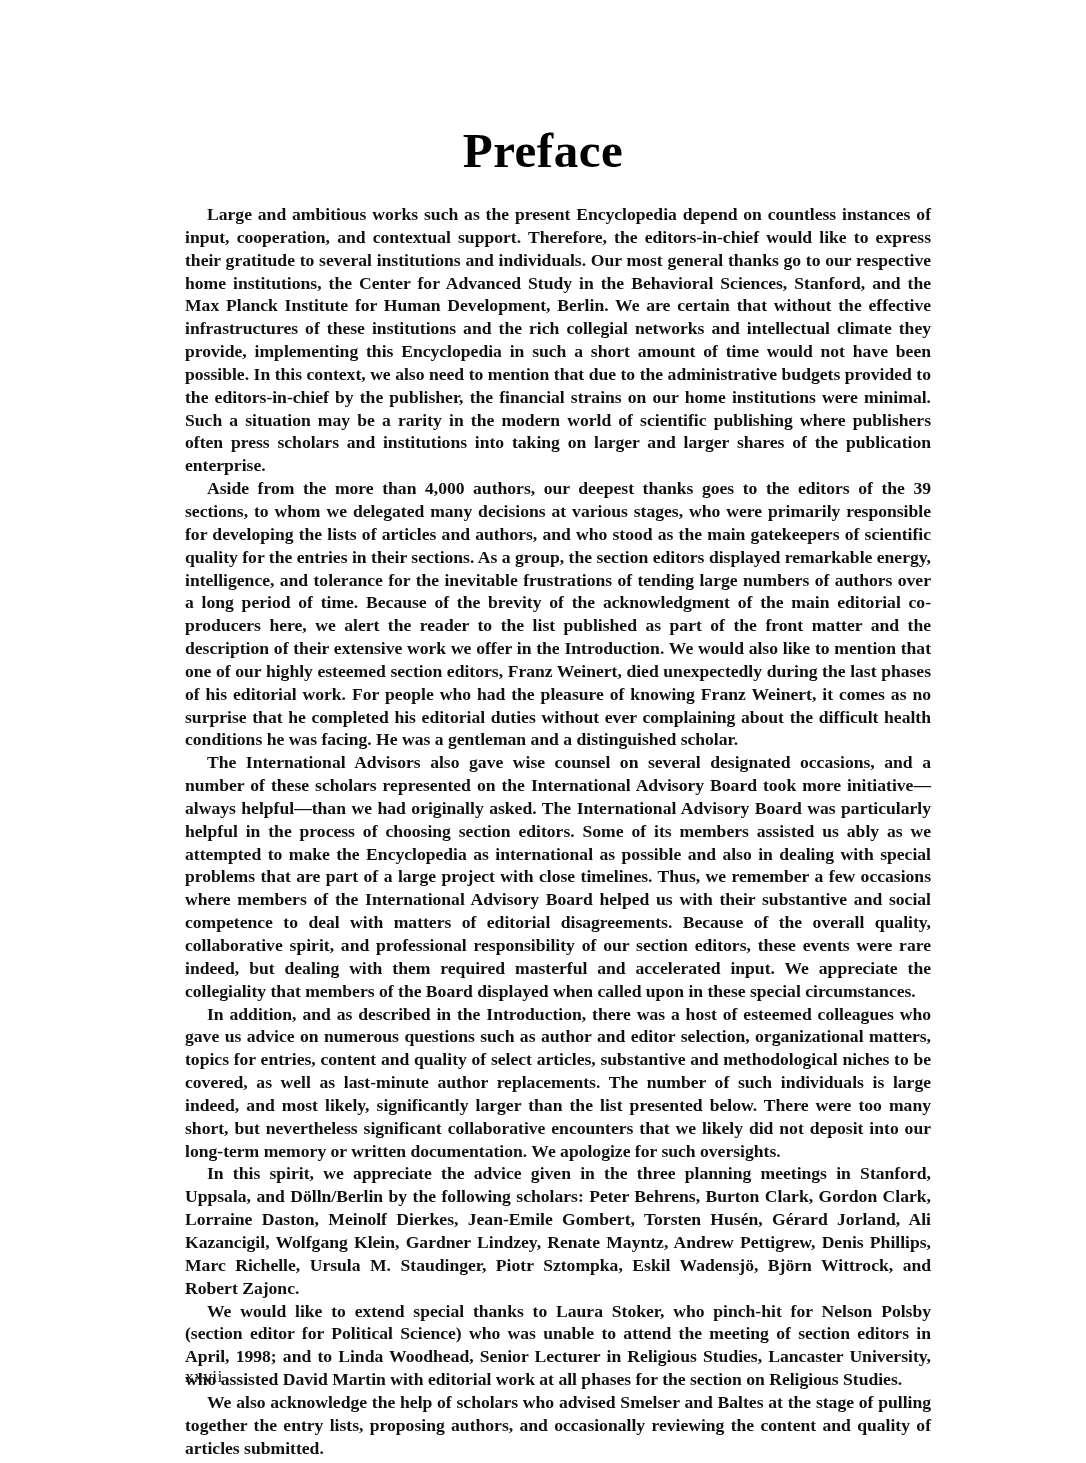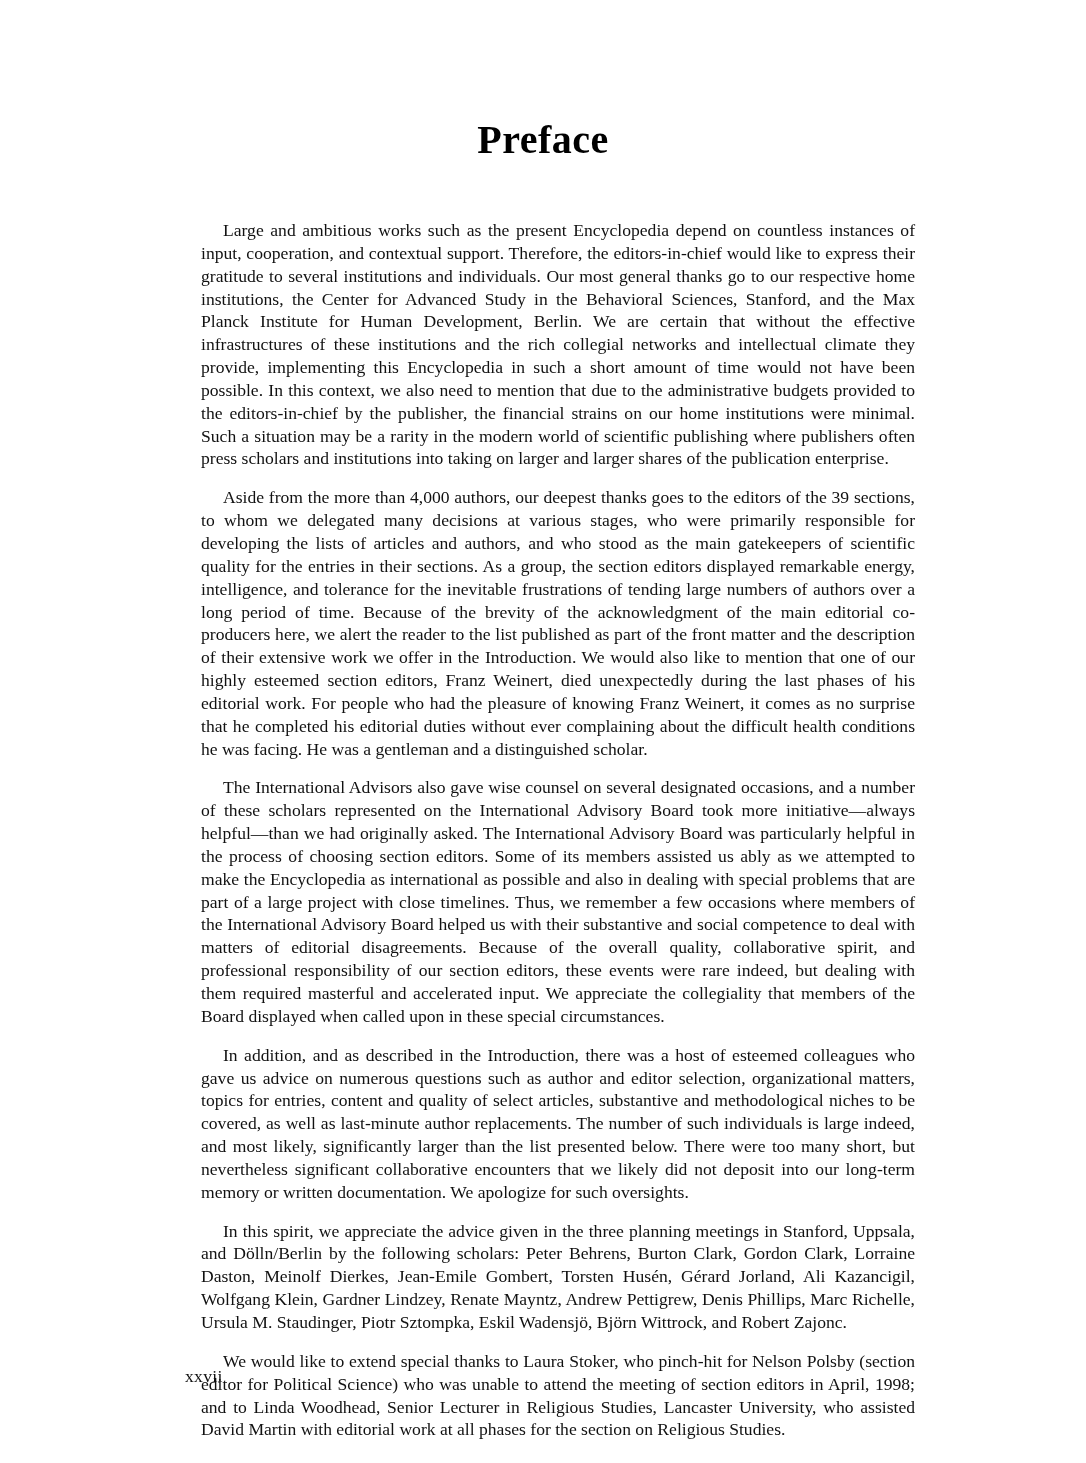--- a/index.html
+++ b/index.html
@@ -20,45 +20,46 @@
   }
 
   .page-title {
     position: absolute;
     top: 92px;
     left: 0;
     width: 1086px;
     text-align: center;
     font-family: "Liberation Serif", "DejaVu Serif", serif;
     font-weight: bold;
-    font-size: 40px;
+    font-size: 49px;
     line-height: 1.05;
     color: #000000;
     letter-spacing: 0.5px;
   }
 
   .text-column {
     position: absolute;
     top: 203px;
     left: 185px;
     width: 746px;
     font-family: "Liberation Serif", "DejaVu Serif", serif;
     font-size: 17.6px;
     line-height: 22.85px;
     color: #111111;
     text-align: justify;
     text-justify: inter-word;
     hyphens: none;
   }
 
   .text-column p {
-    margin: 16px;
+    margin: 0;
     padding: 0;
     text-indent: 22px;
     text-align: justify;
+    font-weight: bold;
   }
 
   
   .text-column p:last-child {
     margin-bottom: 0;
   }
 
   .folio {
     position: absolute;
     left: 185px;
@@ -78,17 +79,18 @@
 
   <h1 class="page-title">Preface</h1>
 
   <div class="text-column">
     <p>Large and ambitious works such as the present Encyclopedia depend on countless instances of input, cooperation, and contextual support. Therefore, the editors-in-chief would like to express their gratitude to several institutions and individuals. Our most general thanks go to our respective home institutions, the Center for Advanced Study in the Behavioral Sciences, Stanford, and the Max Planck Institute for Human Development, Berlin. We are certain that without the effective infrastructures of these institutions and the rich collegial networks and intellectual climate they provide, implementing this Encyclopedia in such a short amount of time would not have been possible. In this context, we also need to mention that due to the administrative budgets provided to the editors-in-chief by the publisher, the financial strains on our home institutions were minimal. Such a situation may be a rarity in the modern world of scientific publishing where publishers often press scholars and institutions into taking on larger and larger shares of the publication enterprise.</p>
     <p>Aside from the more than 4,000 authors, our deepest thanks goes to the editors of the 39 sections, to whom we delegated many decisions at various stages, who were primarily responsible for developing the lists of articles and authors, and who stood as the main gatekeepers of scientific quality for the entries in their sections. As a group, the section editors displayed remarkable energy, intelligence, and tolerance for the inevitable frustrations of tending large numbers of authors over a long period of time. Because of the brevity of the acknowledgment of the main editorial co-producers here, we alert the reader to the list published as part of the front matter and the description of their extensive work we offer in the Introduction. We would also like to mention that one of our highly esteemed section editors, Franz Weinert, died unexpectedly during the last phases of his editorial work. For people who had the pleasure of knowing Franz Weinert, it comes as no surprise that he completed his editorial duties without ever complaining about the difficult health conditions he was facing. He was a gentleman and a distinguished scholar.</p>
     <p>The International Advisors also gave wise counsel on several designated occasions, and a number of these scholars represented on the International Advisory Board took more initiative—always helpful—than we had originally asked. The International Advisory Board was particularly helpful in the process of choosing section editors. Some of its members assisted us ably as we attempted to make the Encyclopedia as international as possible and also in dealing with special problems that are part of a large project with close timelines. Thus, we remember a few occasions where members of the International Advisory Board helped us with their substantive and social competence to deal with matters of editorial disagreements. Because of the overall quality, collaborative spirit, and professional responsibility of our section editors, these events were rare indeed, but dealing with them required masterful and accelerated input. We appreciate the collegiality that members of the Board displayed when called upon in these special circumstances.</p>
     <p>In addition, and as described in the Introduction, there was a host of esteemed colleagues who gave us advice on numerous questions such as author and editor selection, organizational matters, topics for entries, content and quality of select articles, substantive and methodological niches to be covered, as well as last-minute author replacements. The number of such individuals is large indeed, and most likely, significantly larger than the list presented below. There were too many short, but nevertheless significant collaborative encounters that we likely did not deposit into our long-term memory or written documentation. We apologize for such oversights.</p>
     <p>In this spirit, we appreciate the advice given in the three planning meetings in Stanford, Uppsala, and Dölln/Berlin by the following scholars: Peter Behrens, Burton Clark, Gordon Clark, Lorraine Daston, Meinolf Dierkes, Jean-Emile Gombert, Torsten Husén, Gérard Jorland, Ali Kazancigil, Wolfgang Klein, Gardner Lindzey, Renate Mayntz, Andrew Pettigrew, Denis Phillips, Marc Richelle, Ursula M. Staudinger, Piotr Sztompka, Eskil Wadensjö, Björn Wittrock, and Robert Zajonc.</p>
     <p>We would like to extend special thanks to Laura Stoker, who pinch-hit for Nelson Polsby (section editor for Political Science) who was unable to attend the meeting of section editors in April, 1998; and to Linda Woodhead, Senior Lecturer in Religious Studies, Lancaster University, who assisted David Martin with editorial work at all phases for the section on Religious Studies.</p>
+    <p>We also acknowledge the help of scholars who advised Smelser and Baltes at the stage of pulling together the entry lists, proposing authors, and occasionally reviewing the content and quality of articles submitted.</p>
   </div>
 
   <div class="folio">xxvii</div>
 
 </div>
 
 </body></html>

